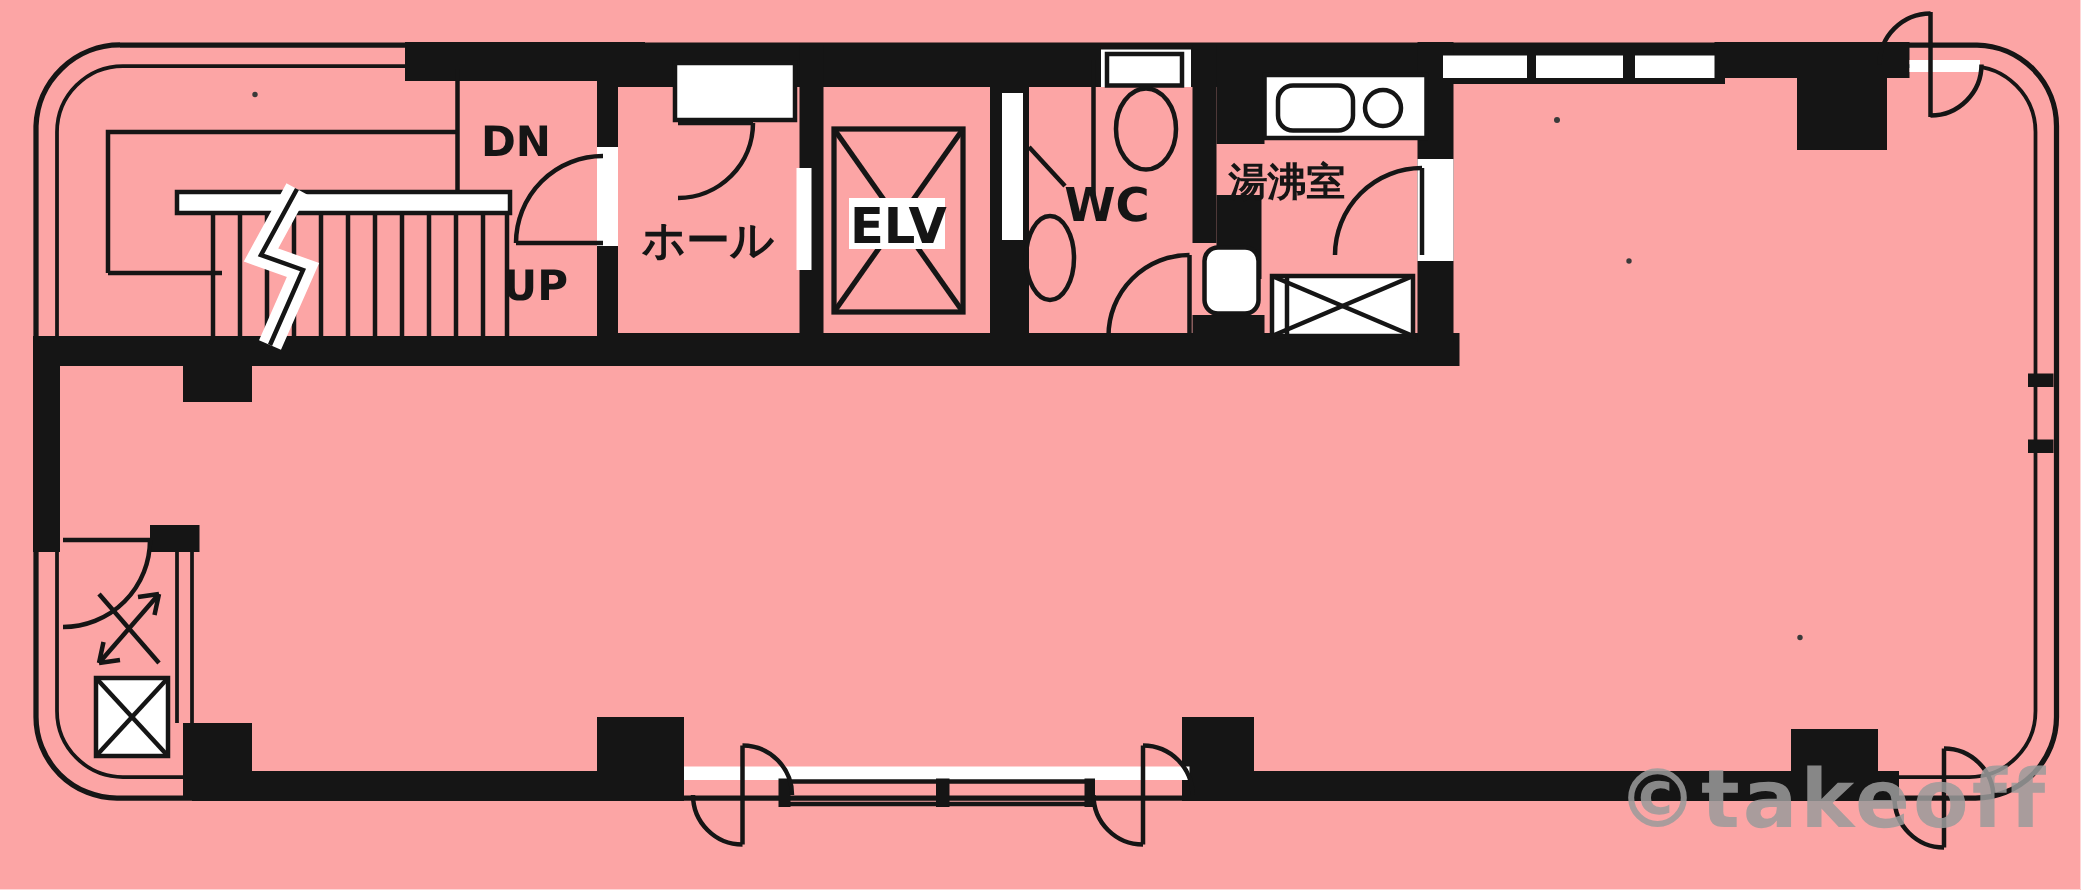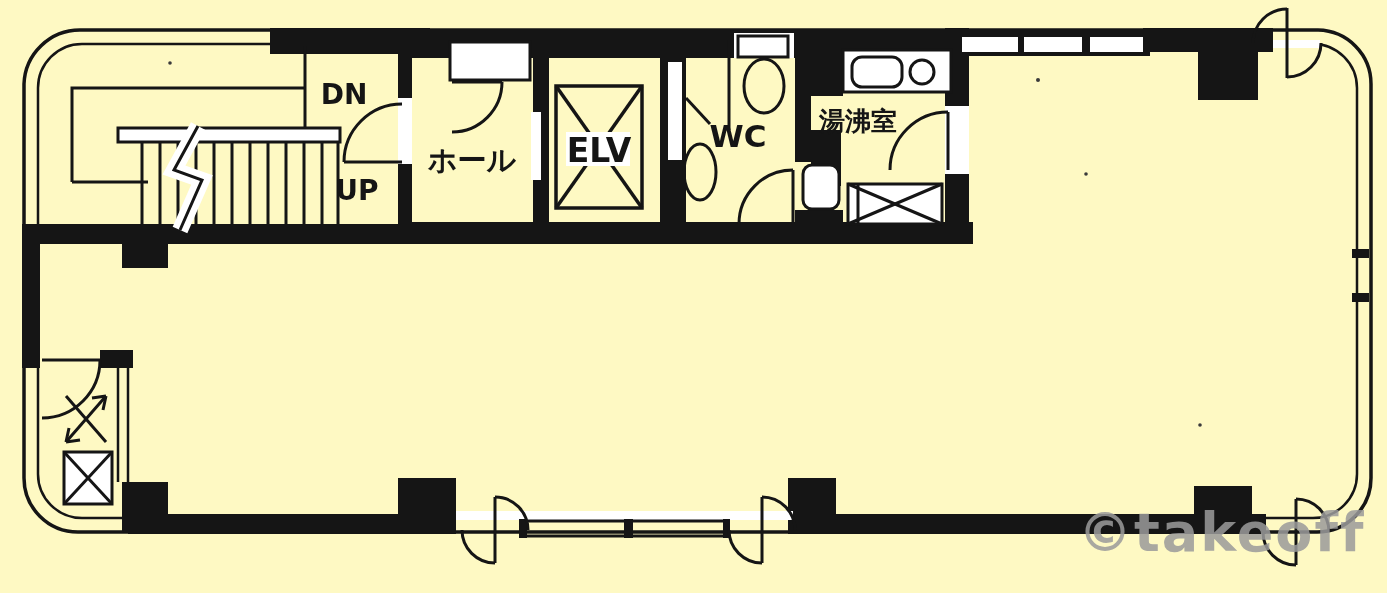--- a/index.html
+++ b/index.html
@@ -1,16 +1,16 @@
 <!DOCTYPE html>
 <html><head>
 <meta charset="utf-8">
 <style>
   html,body{margin:0;padding:0;background:#ffffff;}
-  .plan-wrap{position:relative;width:1387px;height:593px;background:#fef9c3;overflow:hidden;
+  .plan-wrap{position:relative;width:1387px;height:593px;background:#fca5a5;overflow:hidden;
              font-family:"DejaVu Sans","Liberation Sans",sans-serif;}
   svg{display:block}
   .lbl{font-family:"DejaVu Sans","Liberation Sans",sans-serif;fill:#151515;font-weight:600;}
   .wm{font-family:"DejaVu Sans","Liberation Sans",sans-serif;fill:#9b9b9b;opacity:.85;font-weight:700;letter-spacing:2px;}
 </style>
 </head>
 <body>
 
 <div class="plan-wrap">
 <svg viewBox="0 0 1387 593" width="1387" height="593">

